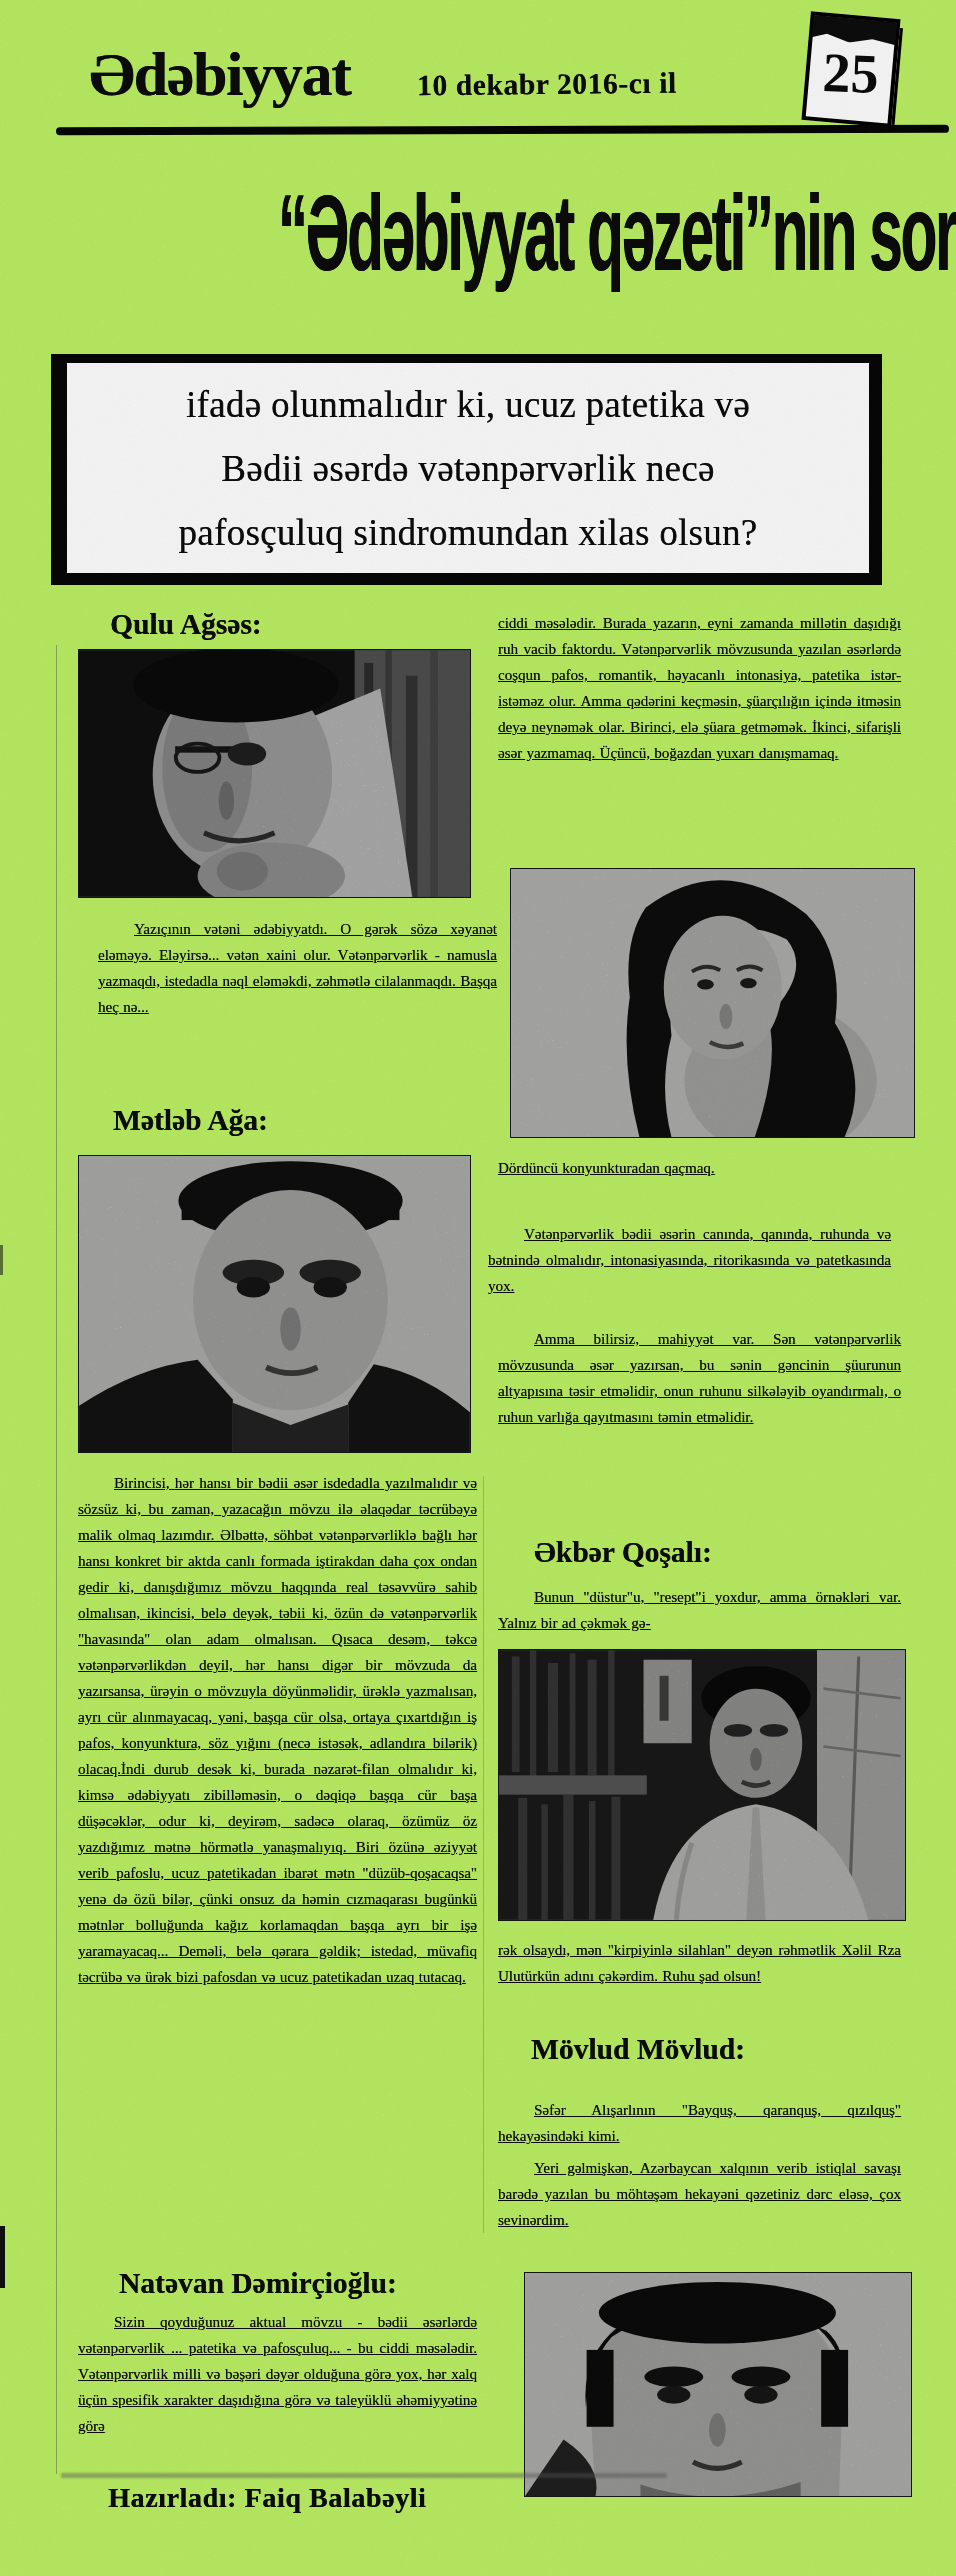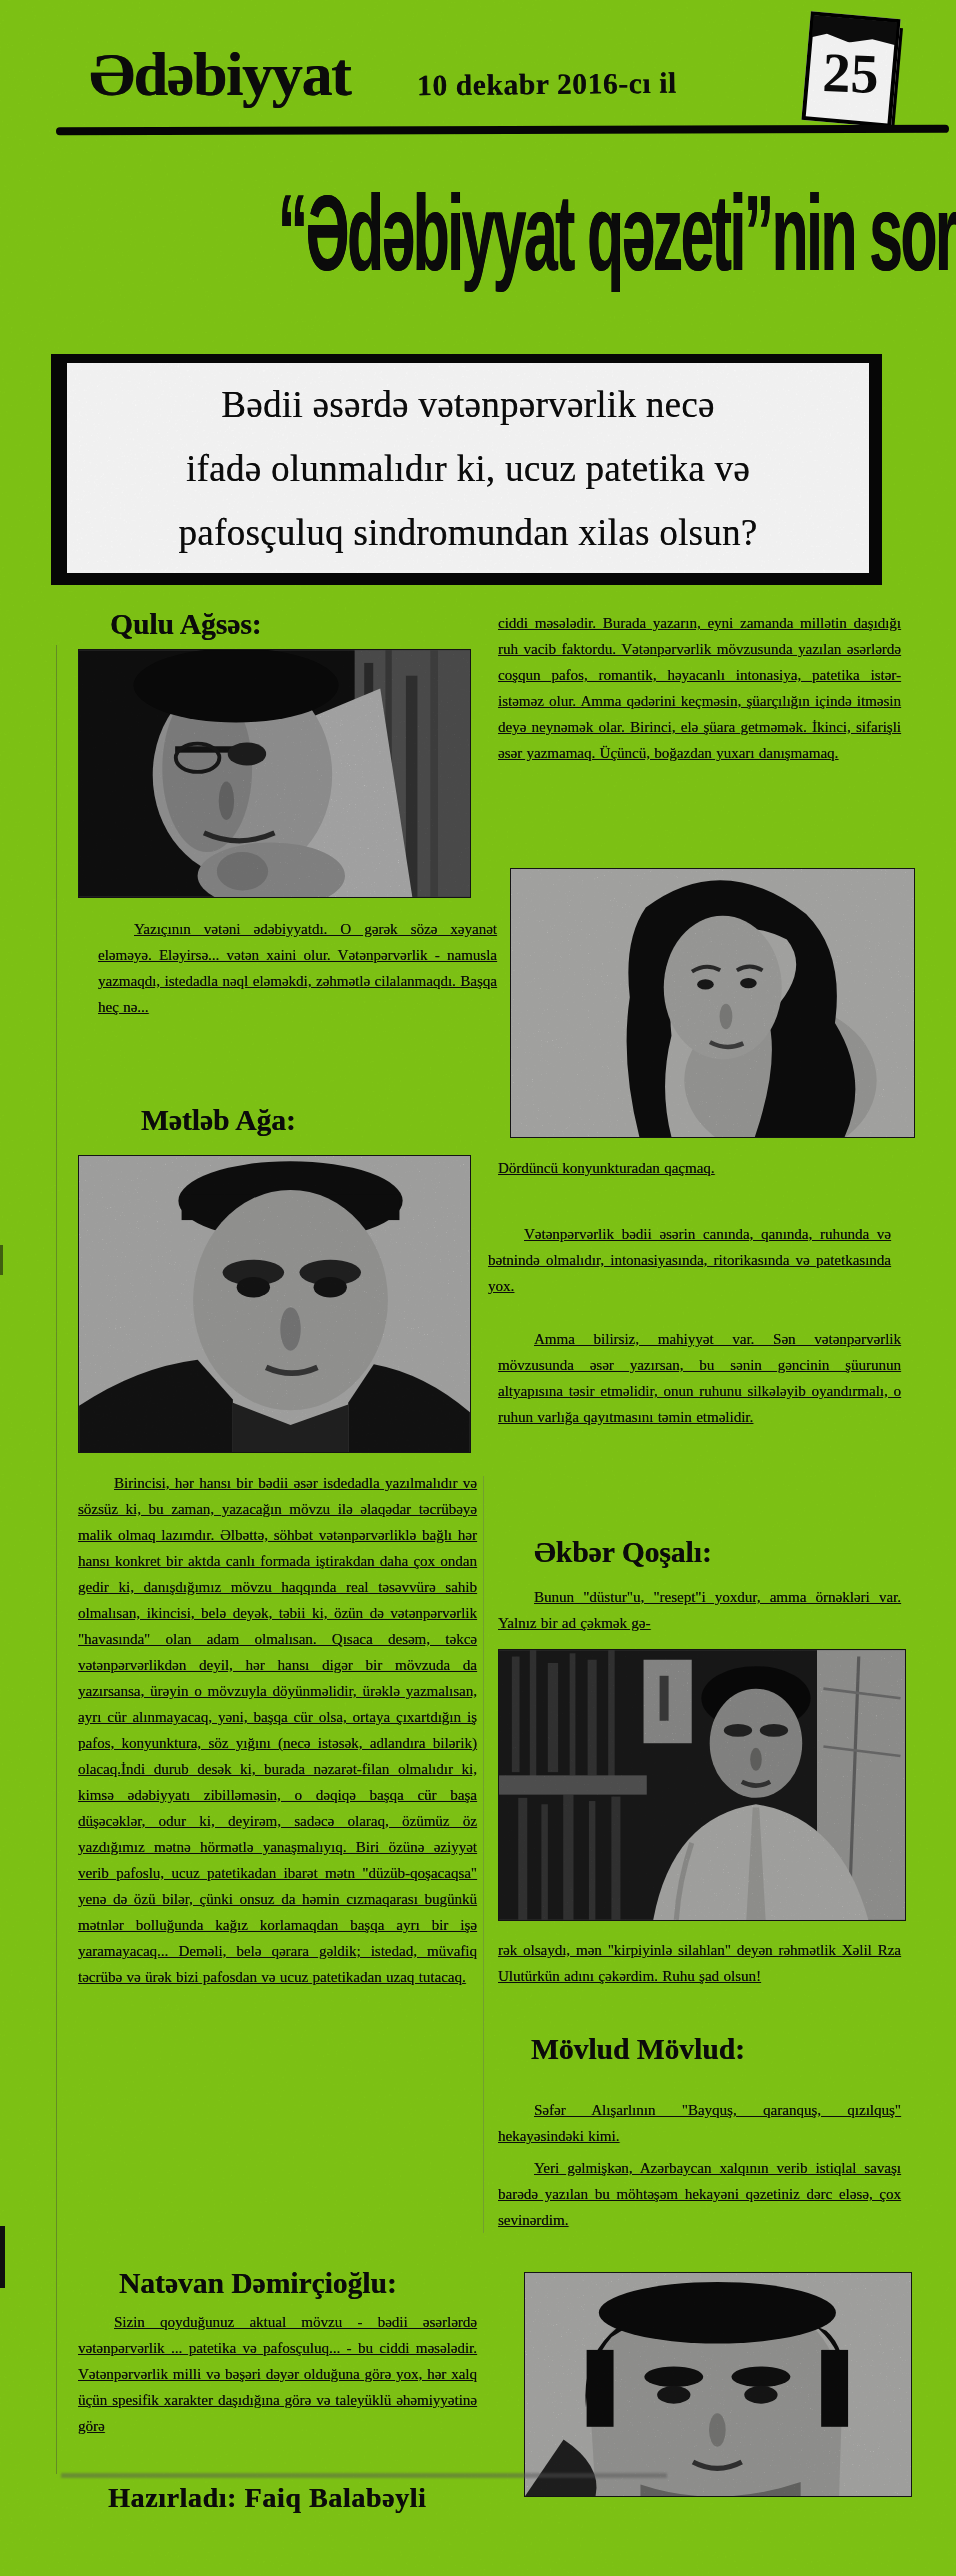--- a/index.html
+++ b/index.html
@@ -1,18 +1,18 @@
 <!DOCTYPE html>
 <html style="font-size:10.3px"><head>
 <meta charset="utf-8">
 <style>
   html,body{margin:0;padding:0;background:#e9e9e9;}
   .page{
     position:relative;width:956px;height:2576px;overflow:hidden;
-    background:#84cc16;color:#0c0c0c;
+    background:#bef264;color:#0c0c0c;
     font-family:"Liberation Serif", serif;
   }
   .abs{position:absolute;}
   
   #masthead{left:89px;top:39px;font-size:62px;font-weight:bold;letter-spacing:-1.3px;
     text-shadow:0.4px 0 0 rgba(0,0,0,.8);}
   #issue-date{left:417px;top:68px;font-size:29.5px;font-weight:bold;letter-spacing:0.6px;
     transform:rotate(-.6deg);text-shadow:0.3px 0 0 rgba(0,0,0,.7);}
   #page-box{left:806px;top:15.4px;width:82px;height:101px;border:4.5px solid #000;
     transform:rotate(5deg);background:#fff;box-shadow:8.3px 3.9px 0 -5.1px #000;}
@@ -36,21 +36,21 @@
     letter-spacing:0.3px;text-shadow:0.3px 0 0 rgba(0,0,0,.75);}
   
   .heading{font-size:29.5px;font-weight:bold;text-shadow:0.3px 0 0 rgba(0,0,0,.75);}
   .para{width:399px;font-size:15px;line-height:26px;text-align:justify;
     text-shadow:0.2px 0 0 rgba(0,0,0,.65);word-spacing:0.6px;text-decoration:underline;}
   .rcol{width:403px;}
   .indent{text-indent:36px;}
   
   #lh1{left:110px;top:608px;font-family:Liberation Serif, serif;}
   #lp1{left:78px;top:916px;margin-left:20px;}
-  #lh2{left:113px;top:1104px;margin-left:28px;}
+  #lh2{left:113px;top:1104px;}
   #lp2{left:78px;top:1470px;}
   #lh3{left:107px;top:2267px;margin-left:12px;}
   #lp3{left:78px;top:2309px;}
   
   #rp1{left:498px;top:610px;}
   #rp2{left:498px;top:1155px;}
   #rp3{left:488px;top:1190px;margin-top:31px;}
   #rp4{left:498px;top:1326px;}
   #rh1{left:534px;top:1536px;}
   #rp5{left:498px;top:1584px;}
@@ -101,22 +101,22 @@
     <div class="band"></div>
     <div id="page-num">25</div>
   </div>
   <div class="abs" id="header-rule"></div>
 
   <div class="abs" id="headline">
     <span>“Ədəbiyyat qəzeti”nin sorğusu</span>
   </div>
 
   <div class="abs" id="question-box">
+    <span class="qline">ifadə olunmalıdır ki, ucuz patetika və</span>
     <span class="qline">Bədii əsərdə vətənpərvərlik necə</span>
-    <span class="qline">ifadə olunmalıdır ki, ucuz patetika və</span>
     <span class="qline">pafosçuluq sindromundan xilas olsun?</span>
   </div>
 
   <div class="abs heading" id="lh1">Qulu Ağsəs:</div>
 
   <svg class="abs photo" id="lphoto1" width="391" height="247" viewBox="0 0 610 385">
     <rect width="610" height="385" fill="#161616"></rect>
     <rect x="430" y="0" width="180" height="385" fill="#6d6d6d"></rect>
     <rect x="445" y="20" width="14" height="365" fill="#3c3c3c"></rect>
     <rect x="478" y="0" width="10" height="385" fill="#505050"></rect>

